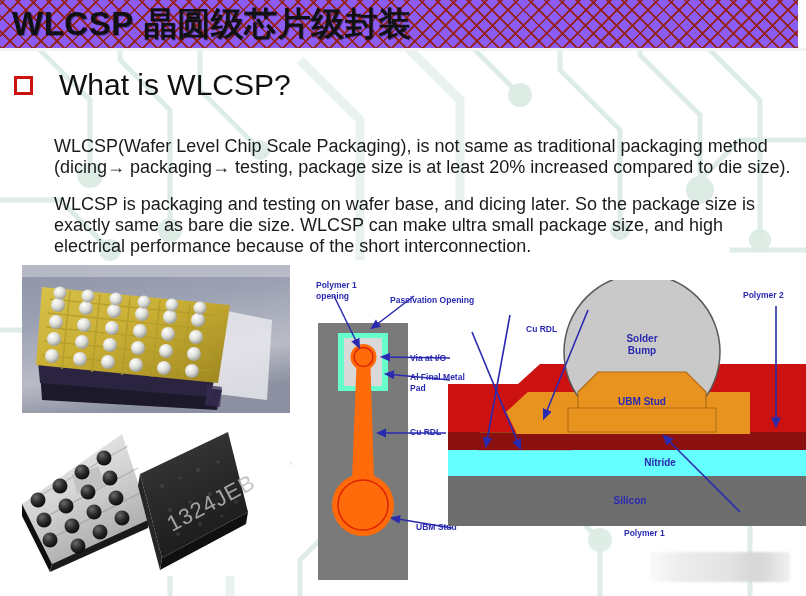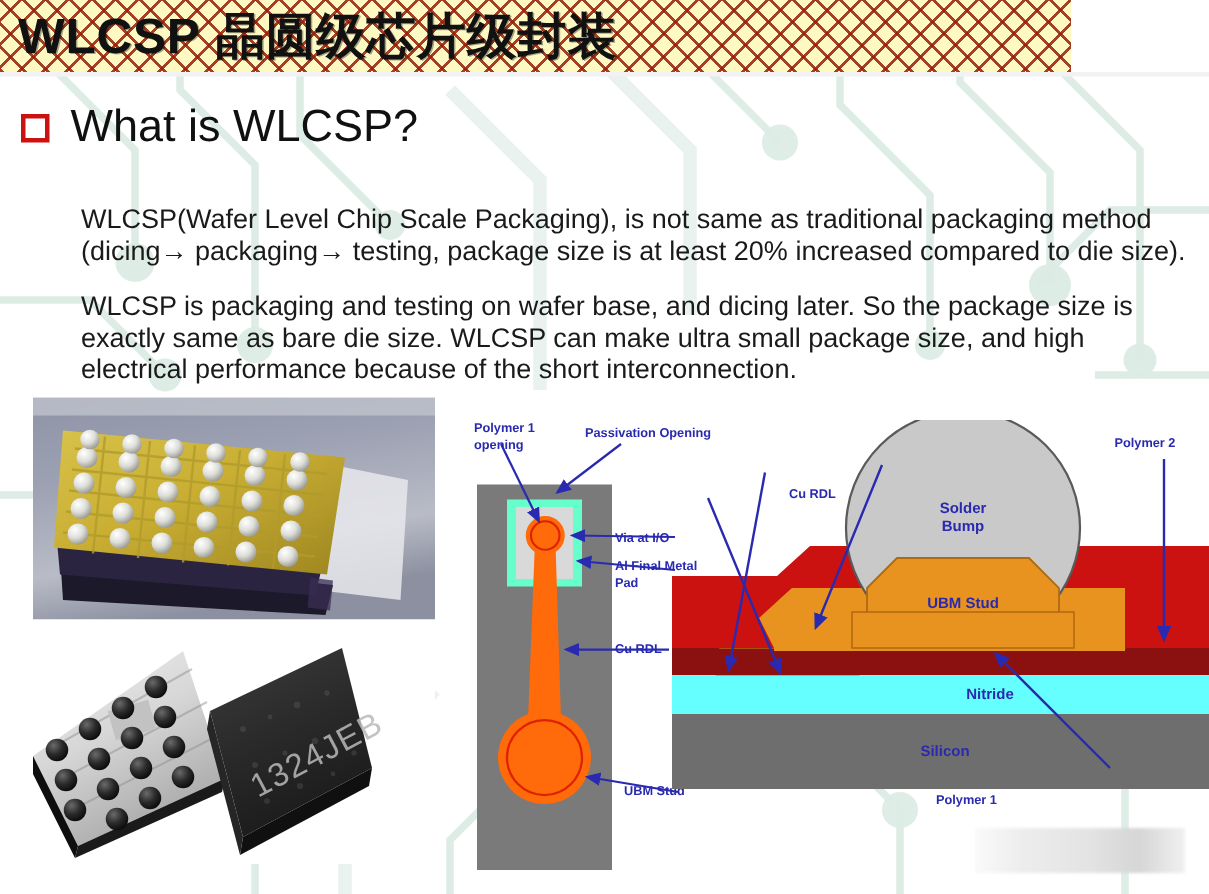--- a/index.html
+++ b/index.html
@@ -11,22 +11,22 @@
     font-family: "Liberation Sans", sans-serif;
   }
 
   
   #bg-watermark {
     position:absolute; inset:0; z-index:0; pointer-events:none;
   }
 
   
   #header-banner {
-    position:absolute; left:0; top:0; width:714px; height:48px;
-    background-color:#fef9c3;
+    position:absolute; left:0; top:0; width:798px; height:48px;
+    background-color:#8b5cf6;
     z-index:3; overflow:hidden;
   }
   #header-pattern {
     position:absolute; inset:0;
     background-image:
       repeating-linear-gradient(45deg,
         rgba(150,30,10,0.85) 0px, rgba(150,30,10,0.85) 2px,
         rgba(0,0,0,0) 2px, rgba(0,0,0,0) 11px),
       repeating-linear-gradient(-45deg,
         rgba(150,30,10,0.85) 0px, rgba(150,30,10,0.85) 2px,
@@ -40,21 +40,21 @@
   }
   #header-title .cjk { font-family:"DejaVu Sans", sans-serif; }
   #header-underline {
     position:absolute; left:0; top:48px; width:806px; height:3px;
     background:#f2f2f2; z-index:3;
   }
 
   
   #heading-row {
     position:absolute; left:14px; top:70px; z-index:4;
-    display:flex; align-items:center; gap:14px;
+    display:flex; align-items:center; gap:26px;
   }
   #heading-bullet {
     width:19px; height:19px;
     border:3px solid #cc1111; background:transparent;
     flex:none;
   }
   #heading-text {
     font-size:30px; color:#101010; white-space:nowrap;
     line-height:1;
   }
@@ -338,21 +338,21 @@
     </g>
     <defs>
       <marker id="av1" markerWidth="7" markerHeight="7" refX="5.5" refY="3" orient="auto">
         <path d="M0,0 L7,3 L0,6 z" fill="#2a2ab0"></path>
       </marker>
     </defs>
   </svg>
 
   <div class="dlabel" style="left:16px; top:0px;">Polymer 1
 opening</div>
-  <div class="dlabel" style="left:90px; top:3px;">Passivation Opening</div>
+  <div class="dlabel" style="left:90px; top:15px;">Passivation Opening</div>
   <div class="dlabel" style="left:110px; top:73px;">Via at I/O</div>
   <div class="dlabel" style="left:110px; top:92px;">Al Final Metal
 Pad</div>
   <div class="dlabel" style="left:110px; top:147px;">Cu RDL</div>
   <div class="dlabel" style="left:116px; top:242px;">UBM Stud</div>
 
   <svg style="position:absolute;left:120px;top:0;" width="386" height="260" viewBox="0 0 386 260">
 
     <rect x="28" y="196" width="358" height="50" fill="#6e6e6e"></rect>
 

